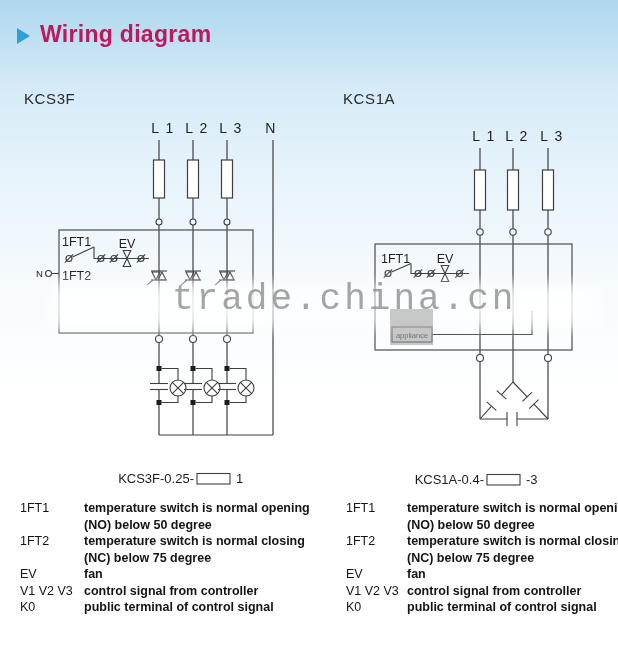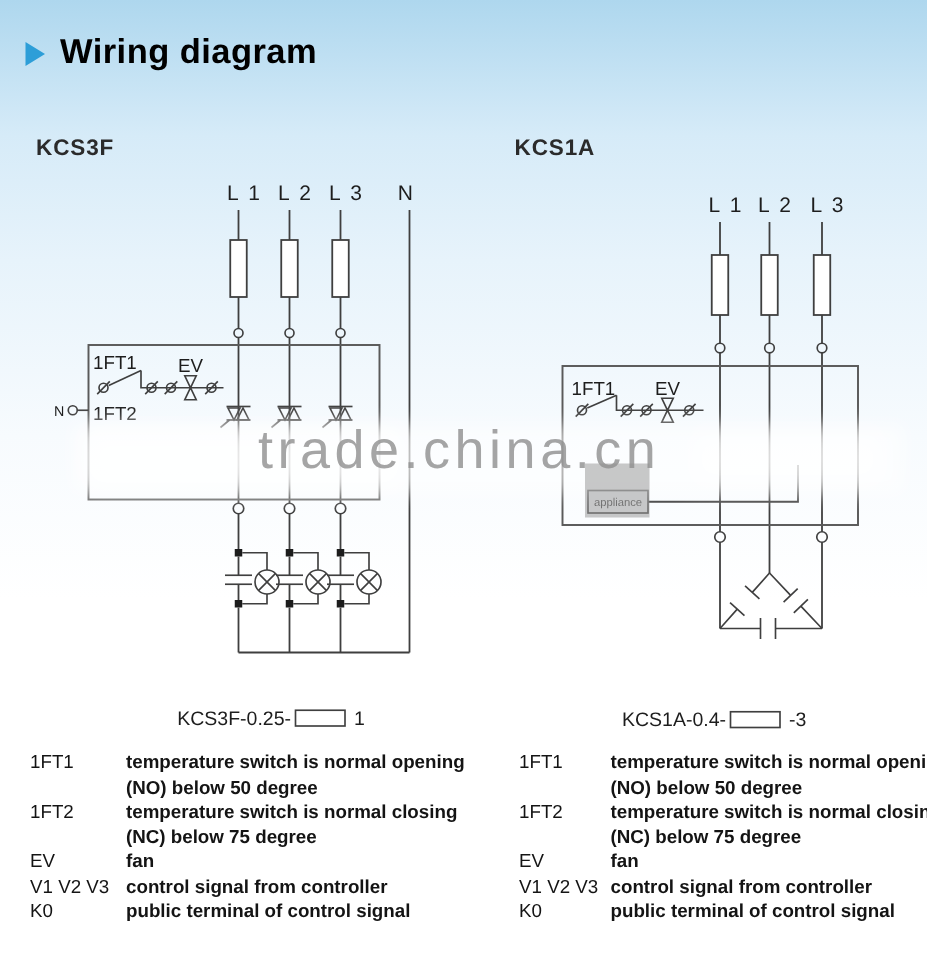--- a/index.html
+++ b/index.html
@@ -1,24 +1,24 @@
 <!DOCTYPE html>
 <html><head>
 <meta charset="utf-8">
 <style>
   html,body{margin:0;padding:0;}
   body{
     width:618px;height:645px;position:relative;overflow:hidden;
     font-family:"Liberation Sans",sans-serif;
     background:linear-gradient(180deg,#aed7ee 0%,#c2e1f3 7%,#d6ebf8 14%,#e7f3fb 27%,#f7fbfe 45%,#ffffff 62%,#ffffff 100%);
   }
-  .hdr-title{position:absolute;left:40px;top:21px;font-size:23px;font-weight:bold;color:#000000;letter-spacing:0.3px;}
+  .hdr-title{position:absolute;left:40px;top:21px;font-size:23px;font-weight:bold;color:#be185d;letter-spacing:0.3px;}
   .hdr-bullet{position:absolute;left:17px;top:28px;width:0;height:0;
     border-top:8px solid transparent;border-bottom:8px solid transparent;border-left:13px solid #2d9ed8;}
-  .sec-label{position:absolute;top:90px;font-size:15px;font-weight:bold;color:#2b2b2b;letter-spacing:0.6px;}
+  .sec-label{position:absolute;top:90px;font-size:15px;font-weight:normal;color:#2b2b2b;letter-spacing:0.6px;}
   #sec-left{left:24px;} #sec-right{left:343px;}
   svg.diagram{position:absolute;}
   #svg-left{left:0;top:110px;}
   #svg-right{left:320px;top:110px;}
   svg .wire{stroke:#3f3f3f;stroke-width:1.2;fill:none;}
   svg .thin{stroke:#3f3f3f;stroke-width:1.1;fill:none;}
   svg .boxline{stroke:#5a5a5a;stroke-width:1.3;fill:none;}
   svg .fuse{stroke:#3f3f3f;stroke-width:1.2;fill:#ffffff;}
   svg .node{fill:#1c1c1c;stroke:none;}
   svg text{fill:#1d1d1d;font-family:"Liberation Sans",sans-serif;}
@@ -26,21 +26,21 @@
   svg .clabel{font-size:12.5px;}
   svg .slabel{font-size:9.5px;}
   svg .alabel{font-size:7.5px;fill:#333;}
   svg .mlabel{font-size:13px;}
   .wash{position:absolute;background:rgba(255,255,255,0.55);filter:blur(6px);z-index:2;}
   #wash1{left:48px;top:283px;width:555px;height:46px;}
   #wash2{left:55px;top:286px;width:215px;height:40px;background:rgba(255,255,255,0.72);filter:blur(8px);}
   #wash3{left:460px;top:288px;width:130px;height:36px;background:rgba(255,255,255,0.6);filter:blur(8px);}
   .wm-block{position:absolute;left:390px;top:309px;width:43px;height:36px;background:#9a9a9a;opacity:0.55;z-index:3;}
   .wm-text{position:absolute;left:172px;top:282px;font-size:36px;line-height:36px;color:#8f8f8f;
-    opacity:0.8;letter-spacing:3px;z-index:4;font-weight:400;}
+    opacity:0.8;letter-spacing:3px;z-index:4;font-weight:400;font-family:Liberation Mono, monospace;}
   .legend{position:absolute;top:500px;display:grid;grid-row-gap:0;font-size:12.5px;line-height:16.5px;color:#141414;z-index:1;}
   #legend-left{left:20px;width:302px;grid-template-columns:64px 1fr;}
   #legend-right{left:346px;width:272px;grid-template-columns:61px 1fr;}
   .legend .term{white-space:pre;}
   .legend .desc{white-space:pre;overflow:hidden;font-weight:bold;}
 </style>
 </head>
 <body>
 
 <div class="hdr-bullet"></div>

